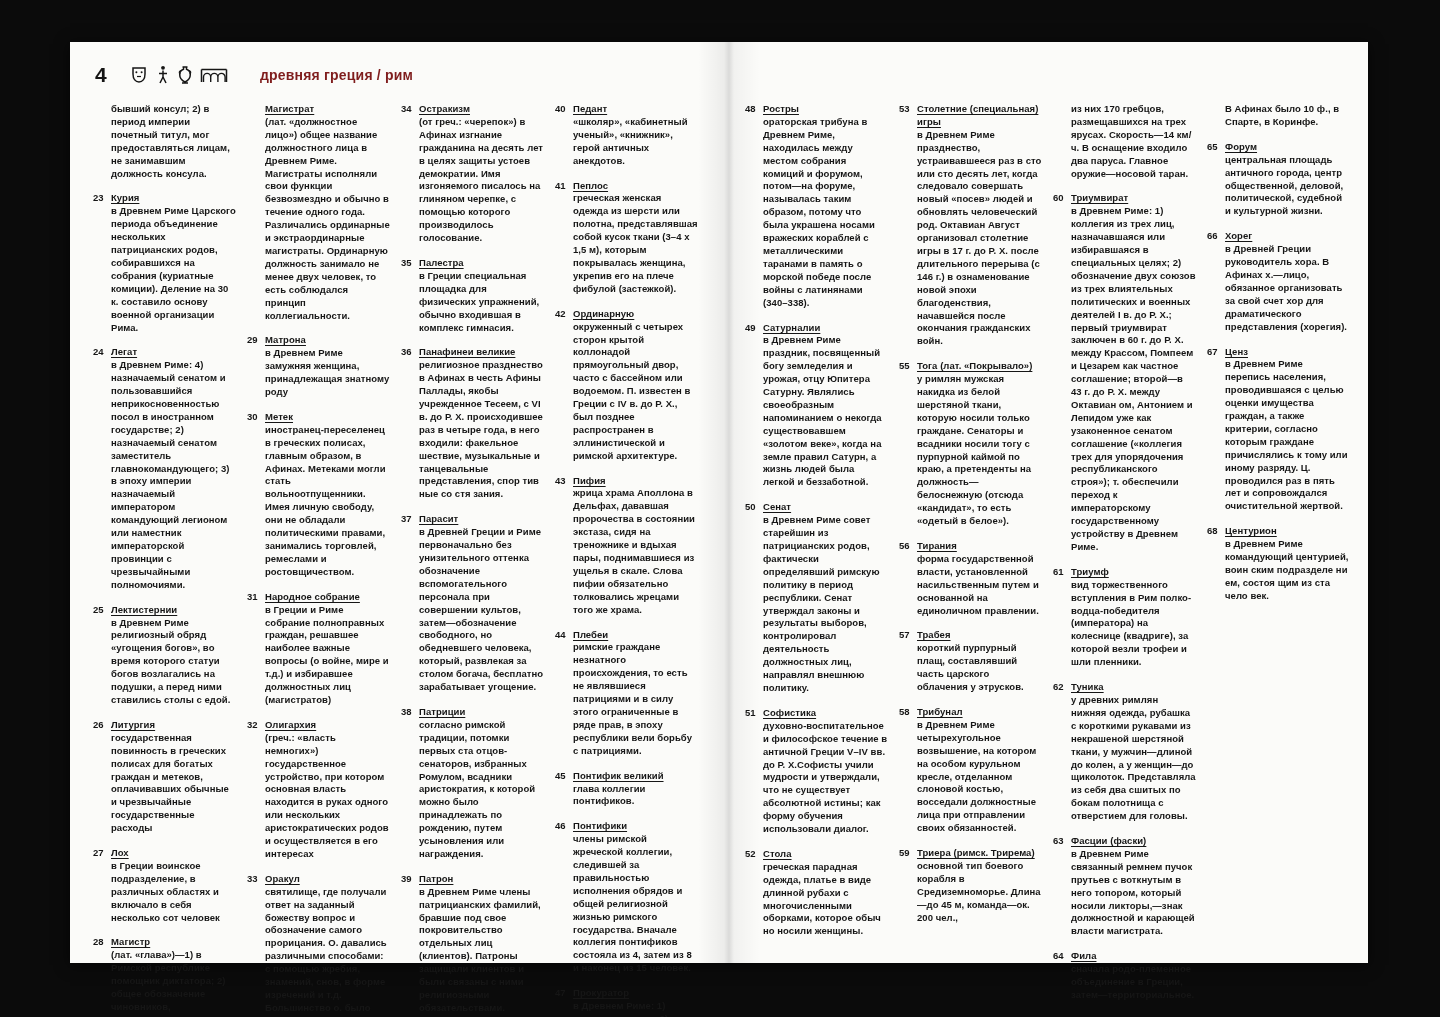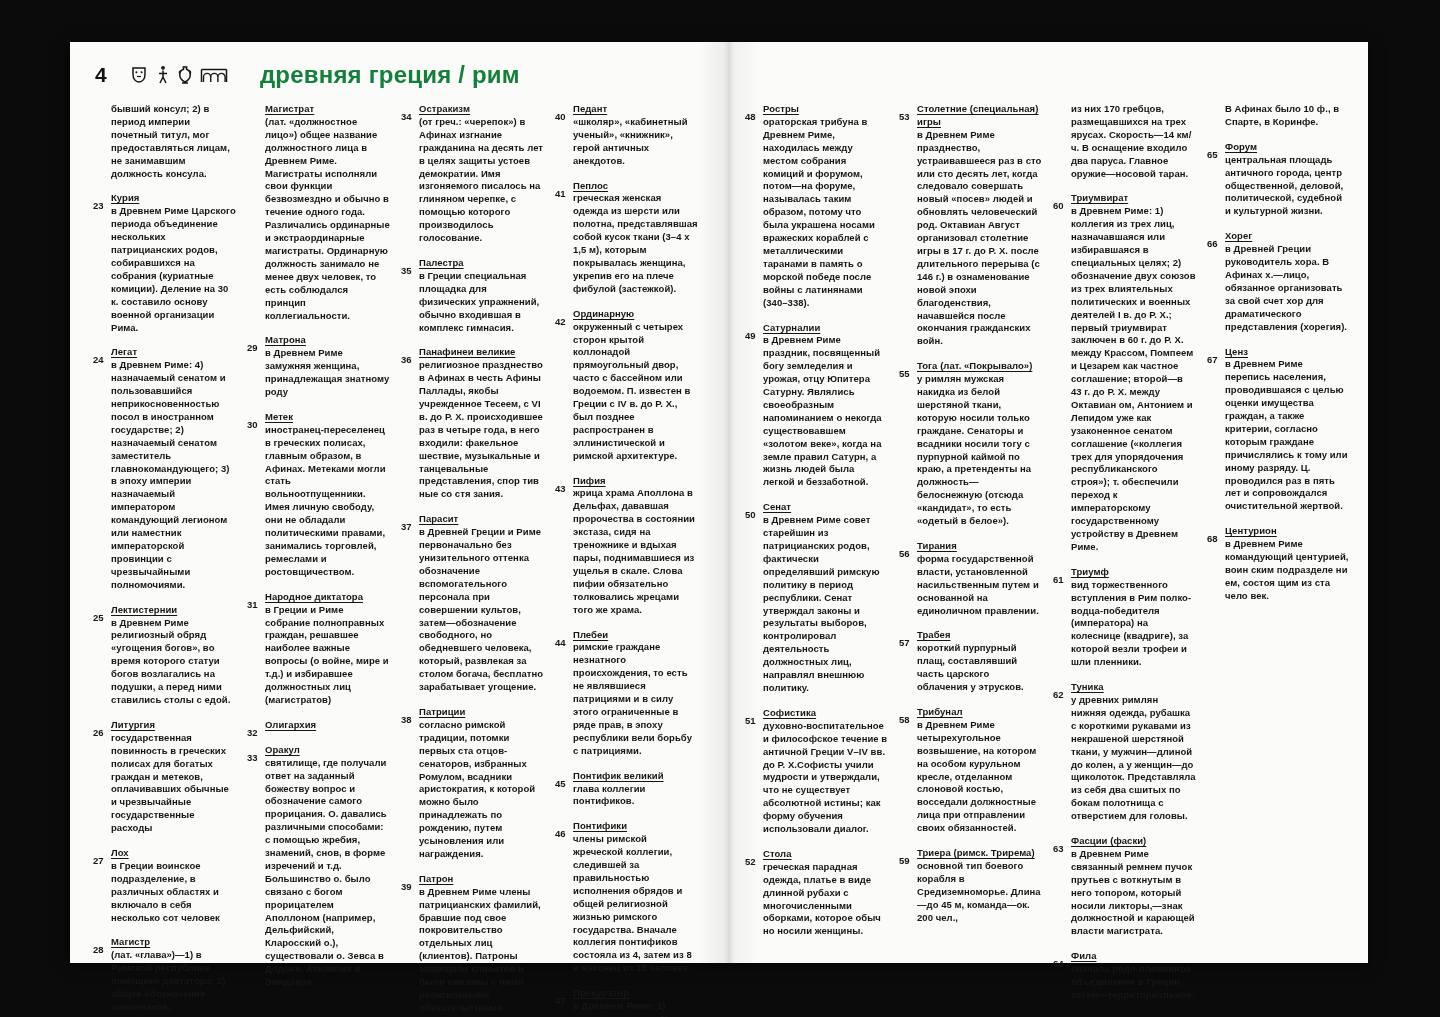--- a/index.html
+++ b/index.html
@@ -21,31 +21,31 @@
     pointer-events:none;
   }
   header{
     position:absolute;left:25px;top:18px;height:30px;
     display:flex;align-items:center;color:#141414;
   }
   .pnum{font-size:21px;font-weight:700;letter-spacing:0.2px;}
   .icons{display:flex;align-items:center;gap:7px;margin-left:22px;}
   .icons svg{display:block;}
   h1{
-    margin:0 0 0 32px;font-size:24px;font-weight:700;letter-spacing:0.2px;color:#15803d;
+    margin:0 0 0 32px;font-size:14px;font-weight:700;letter-spacing:0.2px;color:#7f1d1d;
   }
   .col{
     position:absolute;top:61px;width:141px;
     font-size:9.5px;line-height:12.9px;font-weight:700;color:#161616;
     letter-spacing:0.05px;
   }
   .c0{left:25px}.c1{left:179px}.c2{left:333px}.c3{left:487px}
   .c4{left:677px}.c5{left:831px}.c6{left:985px}.c7{left:1139px}
   .entry{position:relative;padding-left:16px;margin-bottom:12px;}
-  .num{position:absolute;left:-2px;top:0;width:16px;margin-top:8px;}
+  .num{position:absolute;left:-2px;top:0;width:16px;}
   .term{
     text-decoration:underline;
     text-decoration-thickness:1px;
     text-underline-offset:2px;
   }
   .def{white-space:normal;}
 </style>
 </head>
 <body>
 
@@ -122,26 +122,27 @@
         <div><span class="term">Матрона</span></div>
         <div class="def">в Древнем Риме замужняя женщина, принадлежащая знатному роду</div>
       </div>
       <div class="entry">
         <div class="num">30</div>
         <div><span class="term">Метек</span></div>
         <div class="def">иностранец-переселенец в греческих полисах, главным образом, в Афинах. Метеками могли стать вольноотпущенники. Имея личную свободу, они не обладали политическими правами, занимались торговлей, ремеслами и ростовщичеством.</div>
       </div>
       <div class="entry">
         <div class="num">31</div>
-        <div><span class="term">Народное диктатора</span></div>
+        <div><span class="term">Народное собрание</span></div>
         <div class="def">в Греции и Риме собрание полноправных граждан, решавшее наиболее важные вопросы (о войне, мире и т.д.) и избиравшее должностных лиц (магистратов)</div>
       </div>
       <div class="entry">
         <div class="num">32</div>
         <div><span class="term">Олигархия</span></div>
+        <div class="def">(греч.: «власть немногих») государственное устройство, при котором основная власть находится в руках одного или нескольких аристократических родов и осуществляется в его интересах</div>
       </div>
       <div class="entry">
         <div class="num">33</div>
         <div><span class="term">Оракул</span></div>
         <div class="def">святилище, где получали ответ на заданный божеству вопрос и обозначение самого прорицания. О. давались различными способами: с помощью жребия, знамений, снов, в форме изречений и т.д. Большинство о. было связано с богом прорицателем Аполлоном (например, Дельфийский, Кларосский о.), существовали о. Зевса в Додоне, Асклепия в Эпидавре.</div>
       </div>
     </div>
   <div class="col c2">
       <div class="entry">
         <div class="num">34</div>

